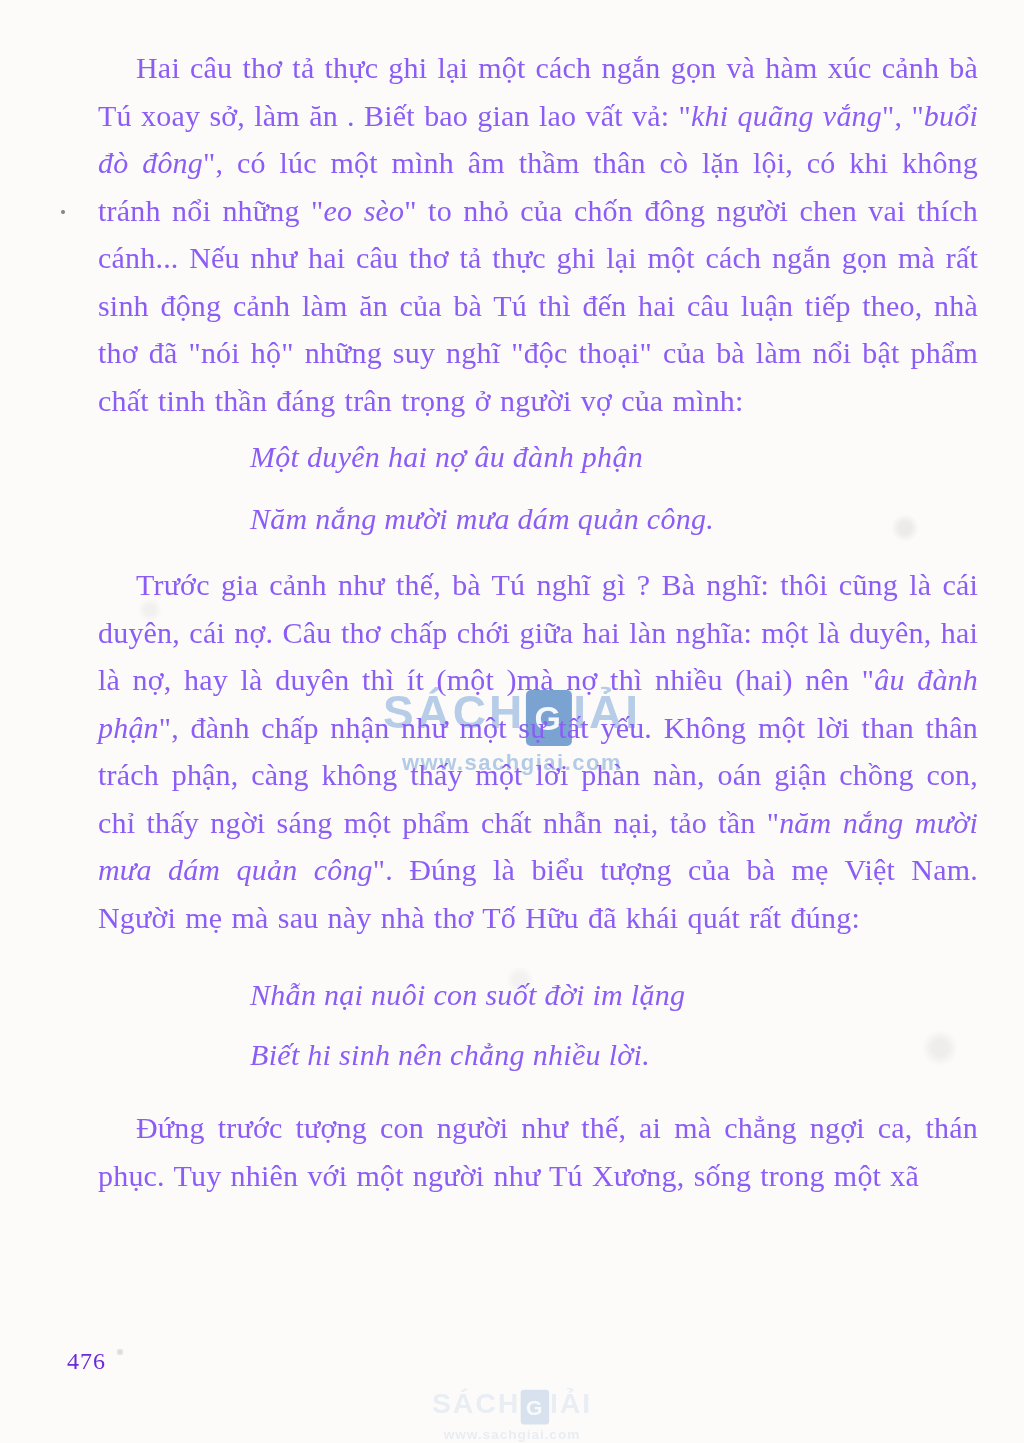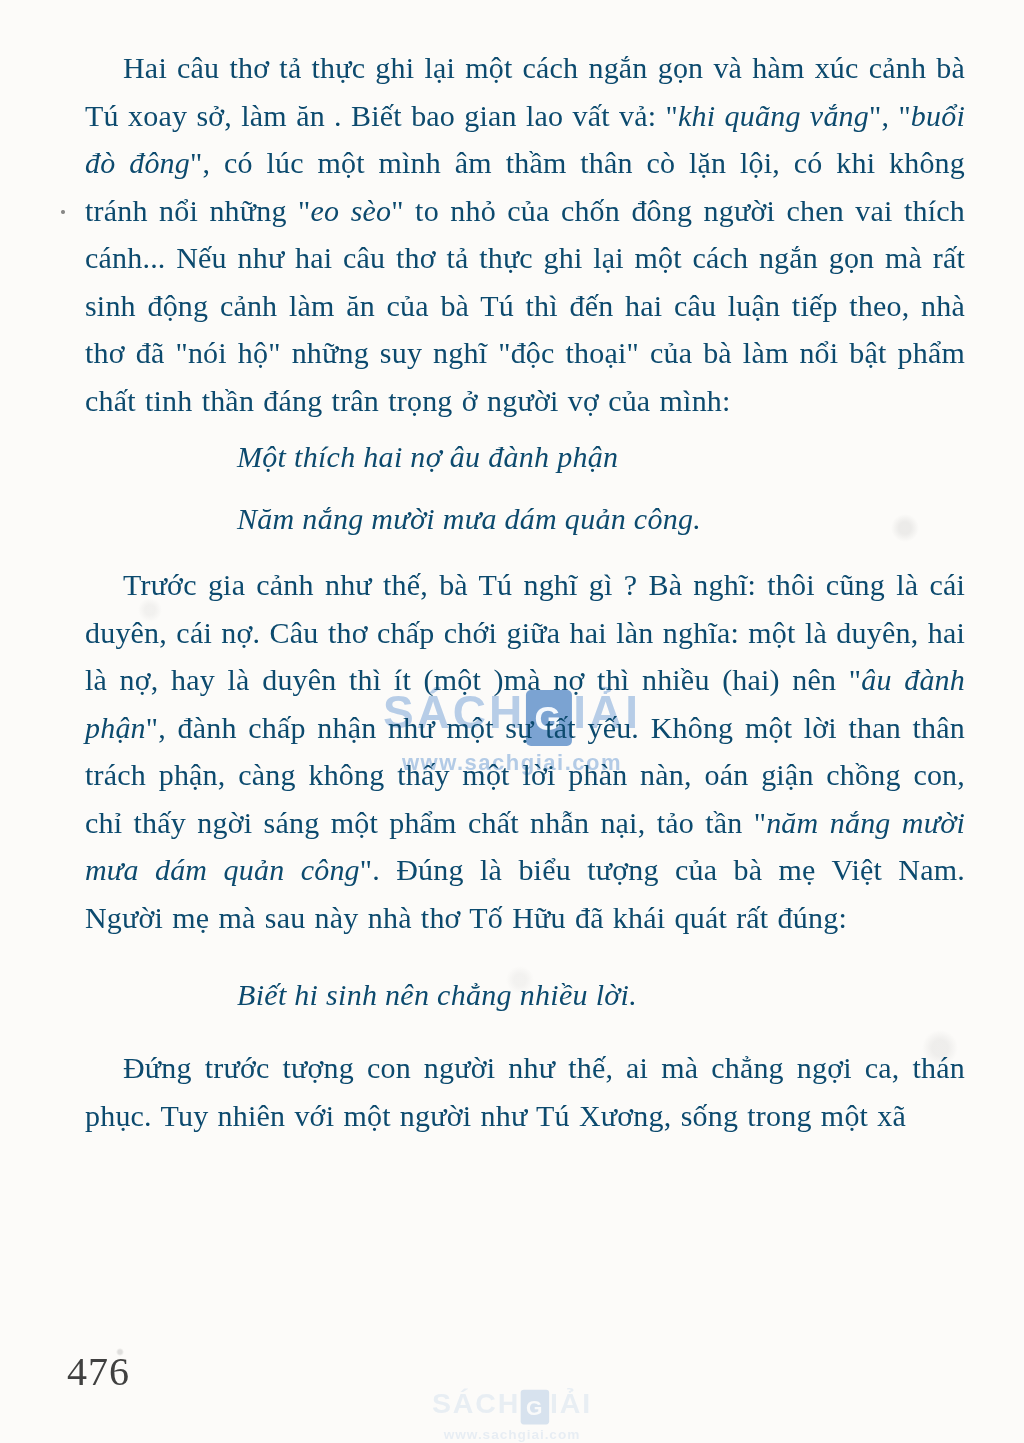--- a/index.html
+++ b/index.html
@@ -23,24 +23,24 @@
       radial-gradient(circle at 120px 1352px, rgba(90,90,90,.18) 0 2px, transparent 4px),
       radial-gradient(circle at 905px 528px, rgba(120,120,120,.12) 0 6px, transparent 14px),
       radial-gradient(circle at 940px 1048px, rgba(120,120,120,.10) 0 8px, transparent 18px),
       radial-gradient(circle at 150px 610px, rgba(120,120,120,.08) 0 5px, transparent 12px),
       radial-gradient(circle at 520px 980px, rgba(120,120,120,.07) 0 6px, transparent 14px);
     pointer-events: none;
   }
 
   .text-col {
     position: absolute;
-    left: 85px; top: 44px;
+    left: 98px; top: 44px;
     width: 880px;
     z-index: 2;
-    color: #0c4a6e;
+    color: #8b5cf6;
   }
   .para {
     margin: 0;
     font-size: 30px;
     line-height: 47.5px;
     text-align: justify;
     text-indent: 38px;
     word-spacing: 1.5px;
     letter-spacing: 0.2px;
   }
@@ -56,22 +56,22 @@
     letter-spacing: 0.3px;
   }
   .poem .poem-line:last-child { margin-bottom: 16px; }
   .poem-2 { margin-top: 36px; }
   .poem-2 .poem-line { margin-bottom: 24px; }
   .poem-2 .poem-line:last-child { margin-bottom: 10px; }
 
   .page-number {
     position: absolute;
     left: 67px; top: 1348px;
-    font-size: 40px;
-    color: #404040;
+    font-size: 24px;
+    color: #6d28d9;
     z-index: 2;
     letter-spacing: 1px;
   }
 
   
   .watermark {
     position: absolute;
     left: 512px; top: 684px;
     transform: translateX(-50%);
     text-align: center;
@@ -131,27 +131,28 @@
         <span class="wm-logo">G</span>
         <span>IẢI</span>
     </div>
     <div class="wm-url">www.sachgiai.com</div>
   </div>
 
   <main class="text-col">
     <p class="para p1"><span>Hai câu thơ tả thực ghi lại một cách ngắn gọn và hàm xúc cảnh bà Tú xoay sở, làm ăn . Biết bao gian lao vất vả: "</span><i>khi quãng vắng</i><span>", "</span><i>buổi đò đông</i><span>", có lúc một mình âm thầm thân cò lặn lội, có khi không tránh nổi những "</span><i>eo sèo</i><span>" to nhỏ của chốn đông người chen vai thích cánh...  Nếu như hai câu thơ tả thực ghi lại một cách ngắn gọn mà rất sinh động cảnh làm ăn của bà Tú thì đến hai câu luận tiếp theo, nhà thơ đã "nói hộ" những suy nghĩ "độc thoại" của bà làm nổi bật phẩm chất tinh thần đáng trân trọng ở người vợ của mình:</span></p>
 
     <div class="poem poem-1">
-      <p class="poem-line">Một thích hai nợ âu đành phận</p>
+      <p class="poem-line">Một duyên hai nợ âu đành phận</p>
       <p class="poem-line">Năm nắng mười mưa dám quản công.</p>
     </div>
 
     <p class="para p2"><span>Trước gia cảnh như thế, bà Tú nghĩ gì ? Bà nghĩ: thôi cũng là cái duyên, cái nợ. Câu thơ chấp chới giữa hai làn nghĩa: một là duyên, hai là nợ, hay là duyên thì ít (một )mà nợ thì nhiều (hai) nên "</span><i>âu đành phận</i><span>", đành chấp nhận như một sự tất yếu. Không một lời than thân trách phận, càng không thấy một lời phàn nàn, oán giận chồng con, chỉ thấy ngời sáng một phẩm chất nhẫn nại, tảo tần "</span><i>năm nắng mười mưa dám quản công</i><span>". Đúng là biểu tượng của bà mẹ Việt Nam. Người mẹ mà sau này nhà thơ Tố Hữu đã khái quát rất đúng:</span></p>
 
     <div class="poem poem-2">
+      <p class="poem-line">Nhẫn nại nuôi con suốt đời im lặng</p>
       <p class="poem-line">Biết hi sinh nên chẳng nhiều lời.</p>
     </div>
 
     <p class="para p3"><span>Đứng trước tượng con người như thế, ai mà chẳng ngợi ca, thán phục. Tuy nhiên với một người như Tú Xương, sống trong một xã</span></p>
   </main>
 
   <div class="page-number">476</div>
 
 </div>
 

